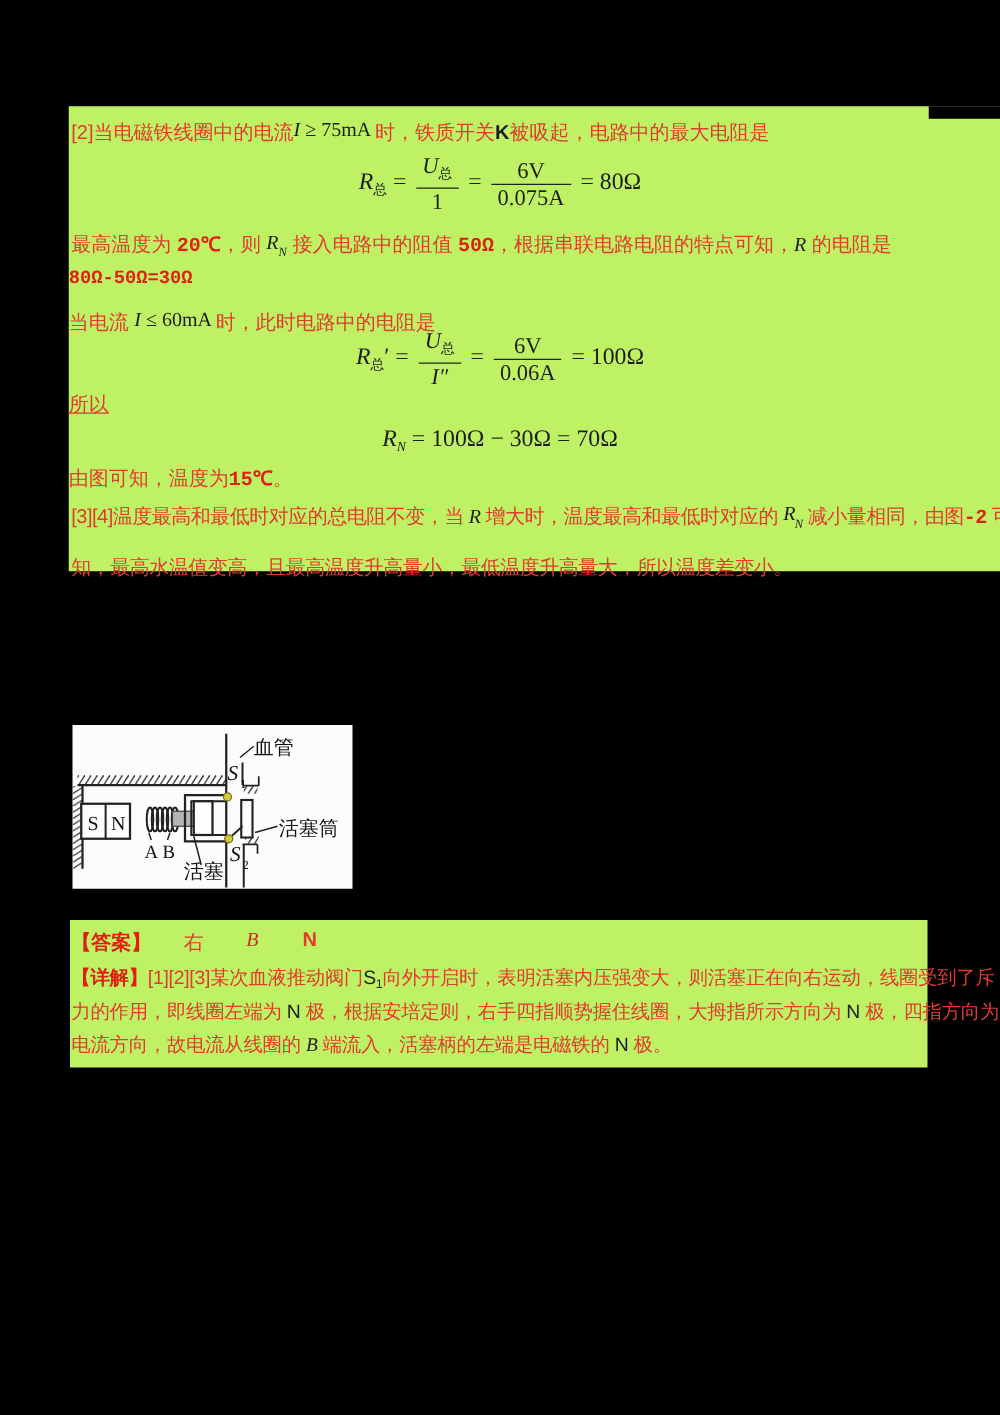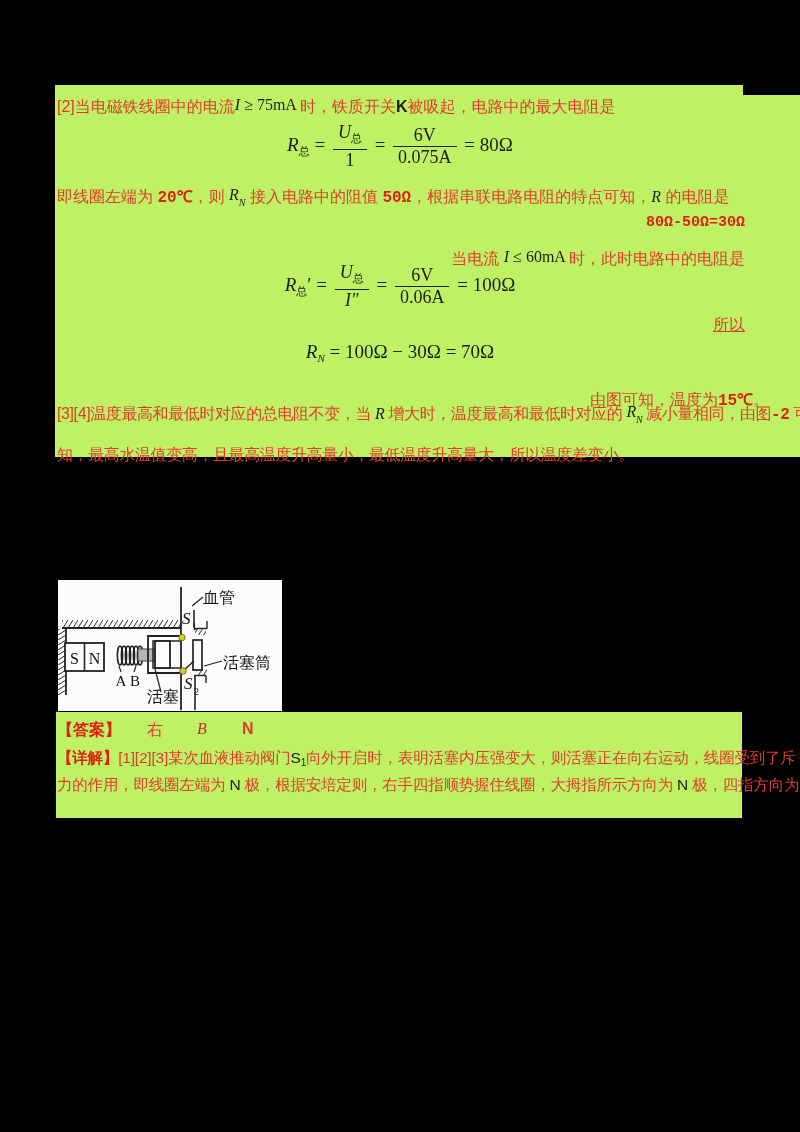--- a/index.html
+++ b/index.html
@@ -4,24 +4,24 @@
 <style>
   html,body{margin:0;padding:0;}
   body{
     width:800px;height:1132px;background:#000;position:relative;
     font-family:"Liberation Sans",sans-serif;overflow:hidden;
   }
   .band{position:absolute;background:#bef264;}
   .band-top{left:55px;top:85px;width:745px;height:372px;}
   .notch{position:absolute;left:743px;top:85px;width:57px;height:10px;background:#000;}
   .diagram-box{position:absolute;left:58px;top:580px;width:224px;height:131px;background:#fcfcfc;}
-  .band-answer{left:56px;top:712px;width:686px;height:106px;}
+  .band-answer{left:56px;top:736px;width:686px;height:118px;}
 
   .row{position:absolute;white-space:nowrap;font-size:16px;line-height:20px;color:#e23a2e;}
-  .row.centered{left:0;width:690px;text-align:right;}
+  .row.centered{left:0;width:690px;text-align:left;}
   .red{color:#e23a2e;}
   .boldred{color:#e01f10;font-weight:bold;font-family:Liberation Mono, monospace;}
   .mvar{font-family:"Liberation Serif",serif;font-style:italic;color:#1d1d1d;}
   .mtext{font-family:"Liberation Serif",serif;color:#1d1d1d;}
   .raised{vertical-align:2px;}
   .ksans{color:#1d1d1d;font-weight:bold;}
 
   .formula{position:absolute;left:0;width:690px;text-align:center;
     font-family:"Liberation Serif",serif;color:#1d1d1d;font-size:19px;}
   .formula .frac{display:inline-block;vertical-align:middle;text-align:center;margin:0 3px;}
@@ -50,21 +50,21 @@
   <div class="formula" style="top:38px;">
     <span class="v">R</span><sub>总</sub>
     <span>=</span>
     <span class="frac"><span class="num"><span class="v">U</span><sub>总</sub></span><span class="den">1</span></span>
     <span>=</span>
     <span class="frac"><span class="num">6V</span><span class="den">0.075A</span></span>
     <span>= 80Ω</span>
   </div>
 
   <div class="row" style="left:2px;top:100px;">
-    <span>即线圈左端为 </span><span class="boldred">20℃</span><span>，则 </span><span class="mvar raised">R</span><sub class="mvar" style="font-size:10px;">N</sub><span> 接入电路中的阻值 </span><span class="boldred">50Ω</span><span>，根据串联电路电阻的特点可知，</span><span class="mvar">R</span><span> 的电阻是</span>
+    <span>最高温度为 </span><span class="boldred">20℃</span><span>，则 </span><span class="mvar raised">R</span><sub class="mvar" style="font-size:10px;">N</sub><span> 接入电路中的阻值 </span><span class="boldred">50Ω</span><span>，根据串联电路电阻的特点可知，</span><span class="mvar">R</span><span> 的电阻是</span>
   </div>
 
   <div class="row centered boldred" style="top:128px;font-size:15px;">80Ω-50Ω=30Ω</div>
 
   <div class="row centered" style="top:162px;">
     <span>当电流 </span><span class="mvar raised">I</span><span class="mtext raised"> ≤ 60mA </span><span>时，此时电路中的电阻是</span>
   </div>
 
   <div class="formula" style="top:178px;">
     <span class="v">R</span><sub>总</sub><span>′</span>
@@ -74,21 +74,21 @@
     <span class="frac"><span class="num">6V</span><span class="den">0.06A</span></span>
     <span>= 100Ω</span>
   </div>
 
   <div class="row centered" style="top:230px;text-decoration:underline;">所以</div>
 
   <div class="formula" style="top:256px;">
     <span class="v">R</span><sub class="v">N</sub><span> = 100Ω − 30Ω = 70Ω</span>
   </div>
 
-  <div class="row centered" style="top:305px;padding-left:24px;">
+  <div class="row centered" style="top:289px;">
     <span>由图可知，温度为</span><span class="boldred">15℃</span><span>。</span>
   </div>
 
   <div class="row para" style="left:2px;top:317px;">
     <span>[3][4]温度最高和最低时对应的总电阻不变，当 </span><span class="mvar">R</span><span> 增大时，温度最高和最低时对应的 </span><span class="mvar raised">R</span><sub class="mvar" style="font-size:10px;">N</sub><span> 减小量相同，由图</span><span class="boldred">-2</span><span> 可</span>
   </div>
 
   <div class="row para" style="left:2px;top:360px;text-align:center;">知，最高水温值变高，且最高温度升高量小，最低温度升高量大，所以温度差变小。</div>
 </div>
 
@@ -184,13 +184,16 @@
     <span class="red" style="left:141px;top:8px;font-family:'Liberation Serif',serif;font-style:italic;color:#c62f26;">B</span>
     <span class="red" style="left:186px;top:8px;font-weight:bold;">N</span>
   </div>
 
   <div class="detail" style="left:1px;top:36px;">
     <span class="boldred">【详解】</span><span>[1][2][3]某次血液推动阀门</span><span class="dk">S</span><sub class="dk">1</sub><span>向外开启时，表明活塞内压强变大，则活塞正在向右运动，线圈受到了斥</span>
   </div>
   <div class="detail" style="left:1px;top:63px;">
     <span>力的作用，即线圈左端为 </span><span class="dk">N</span><span> 极，根据安培定则，右手四指顺势握住线圈，大拇指所示方向为 </span><span class="dk">N</span><span> 极，四指方向为</span>
   </div>
+  <div class="detail" style="left:1px;top:90px;">
+    <span>电流方向，故电流从线圈的 </span><span class="dkv">B</span><span> 端流入，活塞柄的左端是电磁铁的 </span><span class="dk">N</span><span> 极。</span>
+  </div>
 </div>
 
 </body></html>

